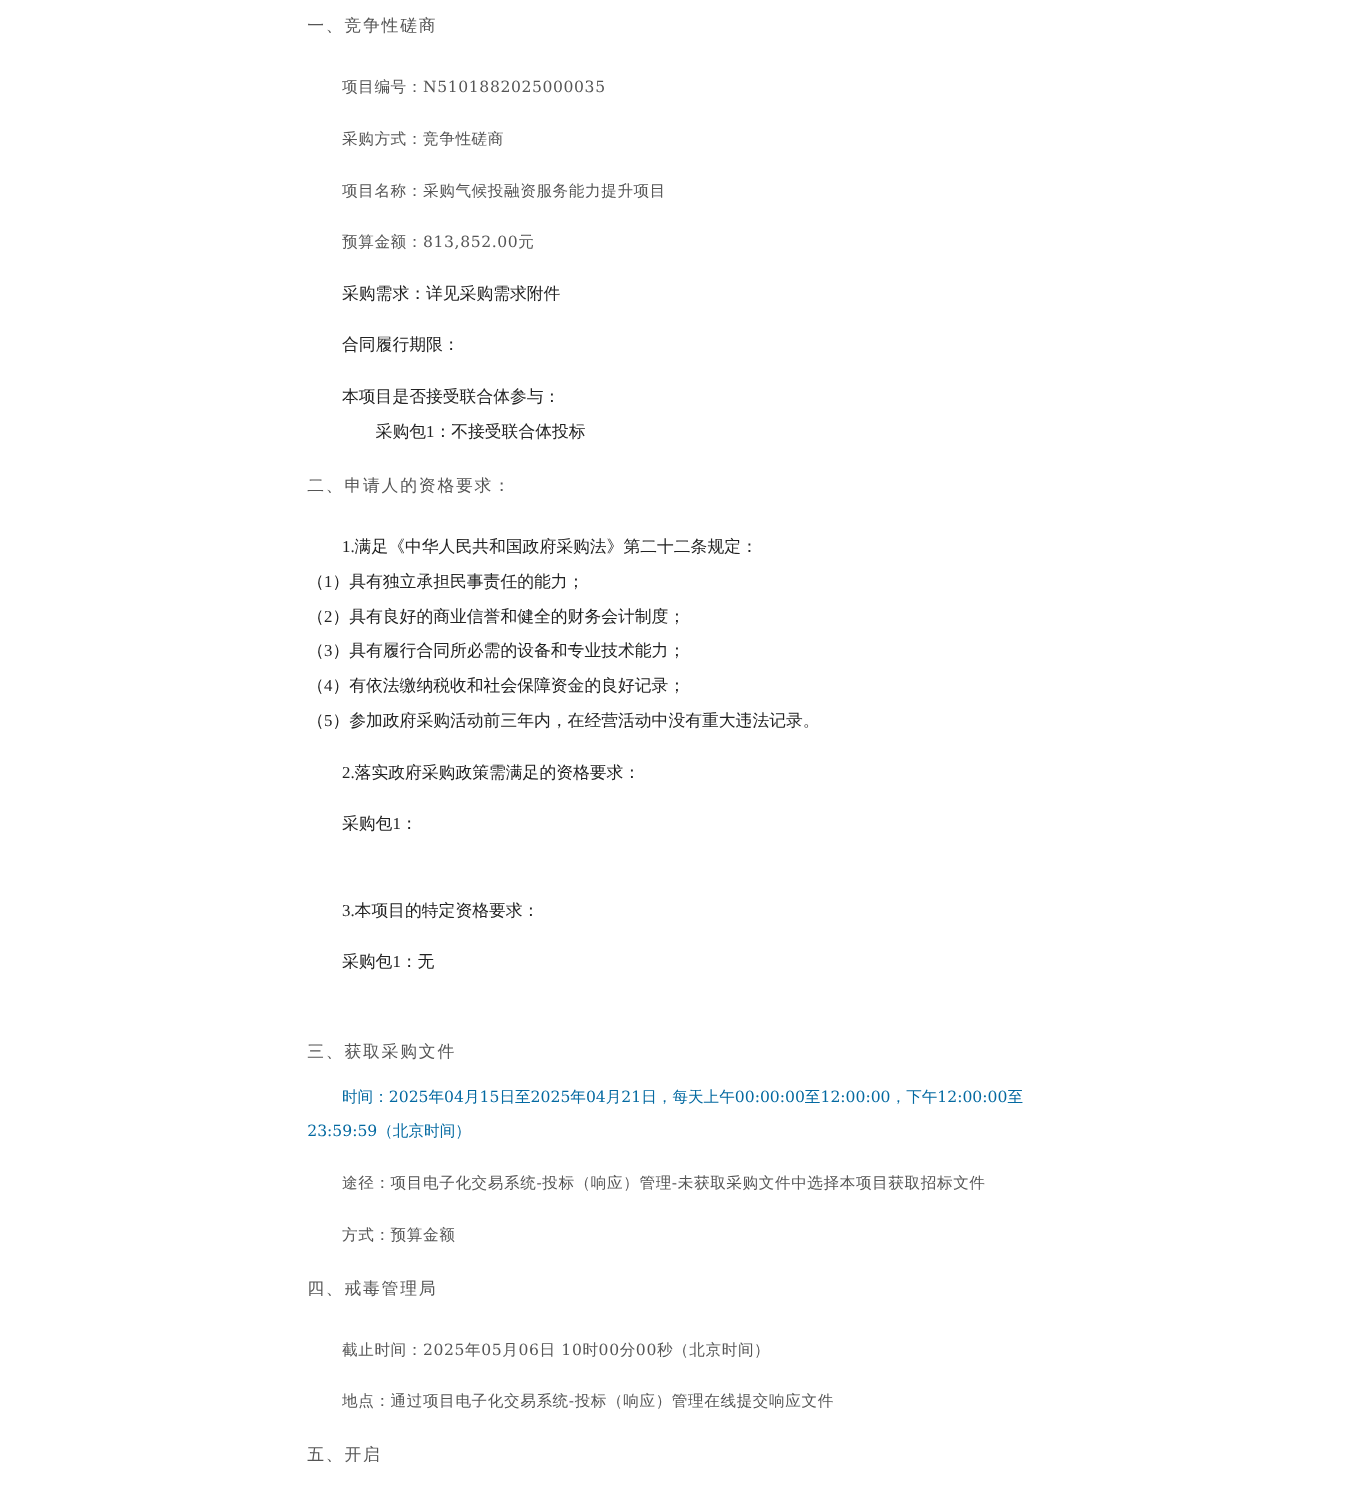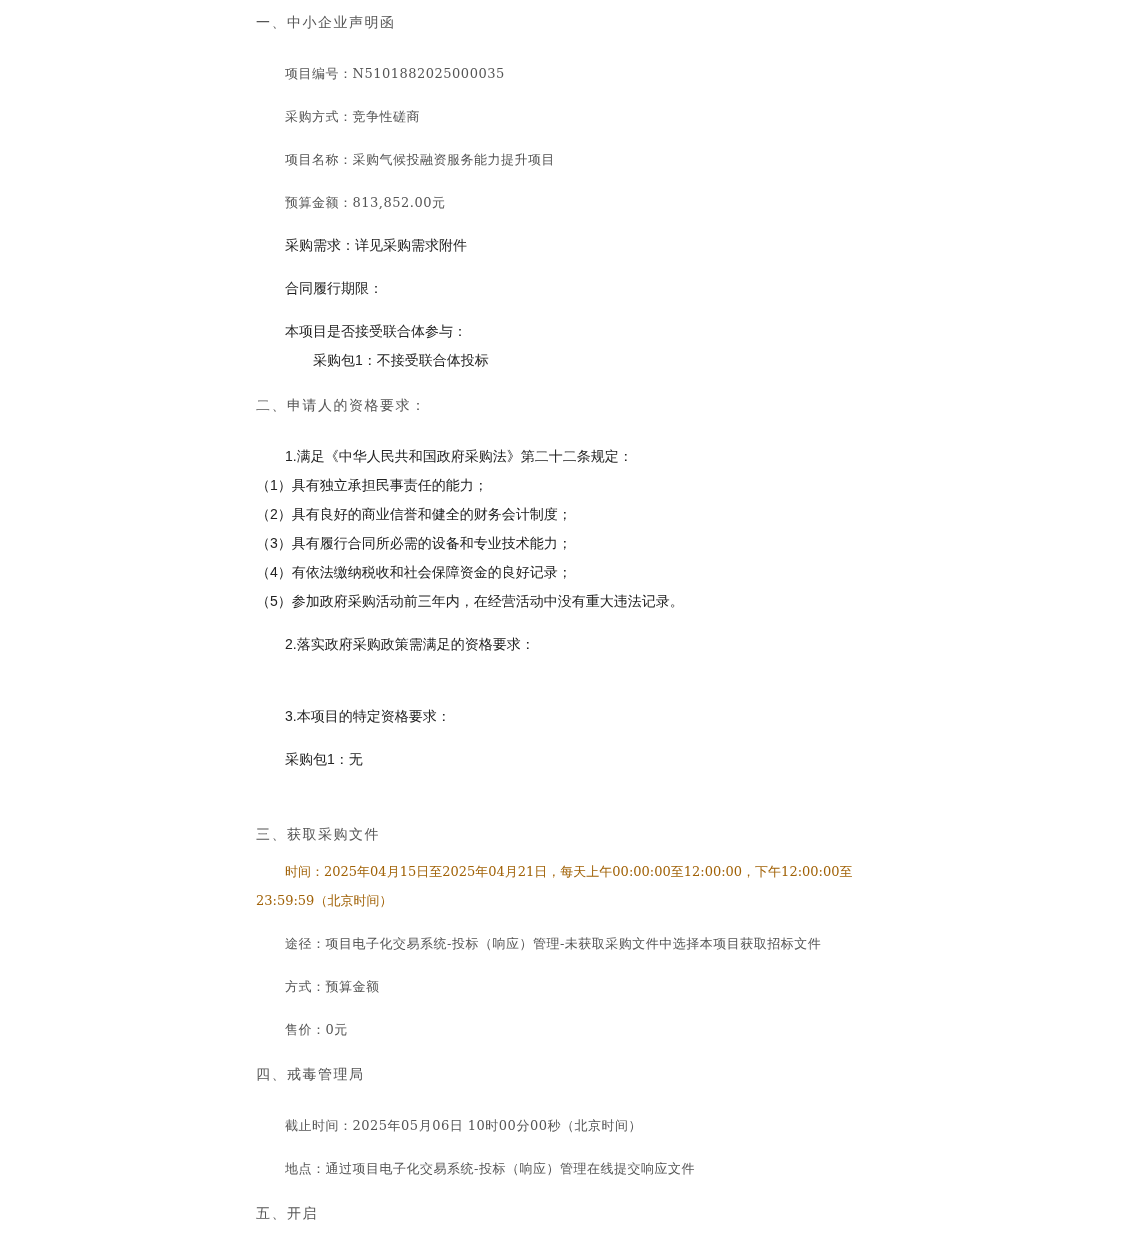--- a/index.html
+++ b/index.html
@@ -1,34 +1,34 @@
 <!DOCTYPE html>
 <html><head>
 <meta charset="utf-8">
 <style>
   html, body { margin: 0; padding: 0; background: #ffffff; }
   body { width: 1122px; height: 1260px; position: relative; overflow: hidden; }
   .doc { position: absolute; left: 256px; top: 8px; width: 612px; }
   .line { height: 29px; line-height: 29px; white-space: nowrap; }
   .serif { font-family: "DejaVu Serif", "Liberation Serif", serif; font-size: 13px; color: #555555; letter-spacing: 0.5px; }
-  .sans { font-family: Liberation Sans, sans-serif; font-size: 14px; color: #222222; }
+  .sans { font-family: Liberation Serif, serif; font-size: 14px; color: #222222; }
   .h { font-family: "DejaVu Serif", "Liberation Serif", serif; font-size: 14px; color: #555555; letter-spacing: 1.5px; }
   .i1 { padding-left: 29px; margin-top: 14px; }
   .i2 { padding-left: 57px; }
   .para { font-family: "DejaVu Sans", "Liberation Sans", sans-serif; font-size: 14px; color: #222222; line-height: 29px; text-indent: 29px; text-align: justify; }
-  .serif-para { font-family: "DejaVu Serif", "Liberation Serif", serif; font-size: 13px; color: #a16207; line-height: 29px; text-indent: 29px; }
+  .serif-para { font-family: "DejaVu Serif", "Liberation Serif", serif; font-size: 13px; color: #0369a1; line-height: 29px; text-indent: 29px; }
   .gap-s { height: 8px; }
   .gap-l { height: 46px; }
 </style>
 </head>
 <body>
 
 <div class="doc">
 
-  <div class="line h">一、中小企业声明函</div>
+  <div class="line h">一、竞争性磋商</div>
   <div class="gap-s"></div>
   <div class="line serif i1">项目编号：N5101882025000035</div>
   <div class="line serif i1">采购方式：竞争性磋商</div>
   <div class="line serif i1">项目名称：采购气候投融资服务能力提升项目</div>
   <div class="line serif i1">预算金额：813,852.00元</div>
   <div class="line sans i1">采购需求：详见采购需求附件</div>
   <div class="line sans i1">合同履行期限：</div>
   <div class="line sans i1">本项目是否接受联合体参与：</div>
   <div class="line sans i2">采购包1：不接受联合体投标</div>
 
@@ -36,34 +36,34 @@
 
   <div class="line h">二、申请人的资格要求：</div>
   <div class="gap-s"></div>
   <div class="line sans i1">1.满足《中华人民共和国政府采购法》第二十二条规定：</div>
   <div class="line sans">（1）具有独立承担民事责任的能力；</div>
   <div class="line sans">（2）具有良好的商业信誉和健全的财务会计制度；</div>
   <div class="line sans">（3）具有履行合同所必需的设备和专业技术能力；</div>
   <div class="line sans">（4）有依法缴纳税收和社会保障资金的良好记录；</div>
   <div class="line sans">（5）参加政府采购活动前三年内，在经营活动中没有重大违法记录。</div>
   <div class="line sans i1">2.落实政府采购政策需满足的资格要求：</div>
+  <div class="line sans i1">采购包1：</div>
 
   <div class="line"></div>
 
   <div class="line sans i1">3.本项目的特定资格要求：</div>
   <div class="line sans i1">采购包1：无</div>
 
   <div class="gap-l"></div>
 
   <div class="line h">三、获取采购文件</div>
   <div class="gap-s"></div>
   <div class="serif-para">时间：2025年04月15日至2025年04月21日，每天上午00:00:00至12:00:00，下午12:00:00至23:59:59（北京时间）</div>
   <div class="line serif i1">途径：项目电子化交易系统-投标（响应）管理-未获取采购文件中选择本项目获取招标文件</div>
   <div class="line serif i1">方式：预算金额</div>
-  <div class="line serif i1">售价：0元</div>
 
   <div class="gap-s" style="height:16px"></div>
 
   <div class="line h">四、戒毒管理局</div>
   <div class="gap-s"></div>
   <div class="line serif i1">截止时间：2025年05月06日 10时00分00秒（北京时间）</div>
   <div class="line serif i1">地点：通过项目电子化交易系统-投标（响应）管理在线提交响应文件</div>
 
   <div class="gap-s" style="height:16px"></div>
 

